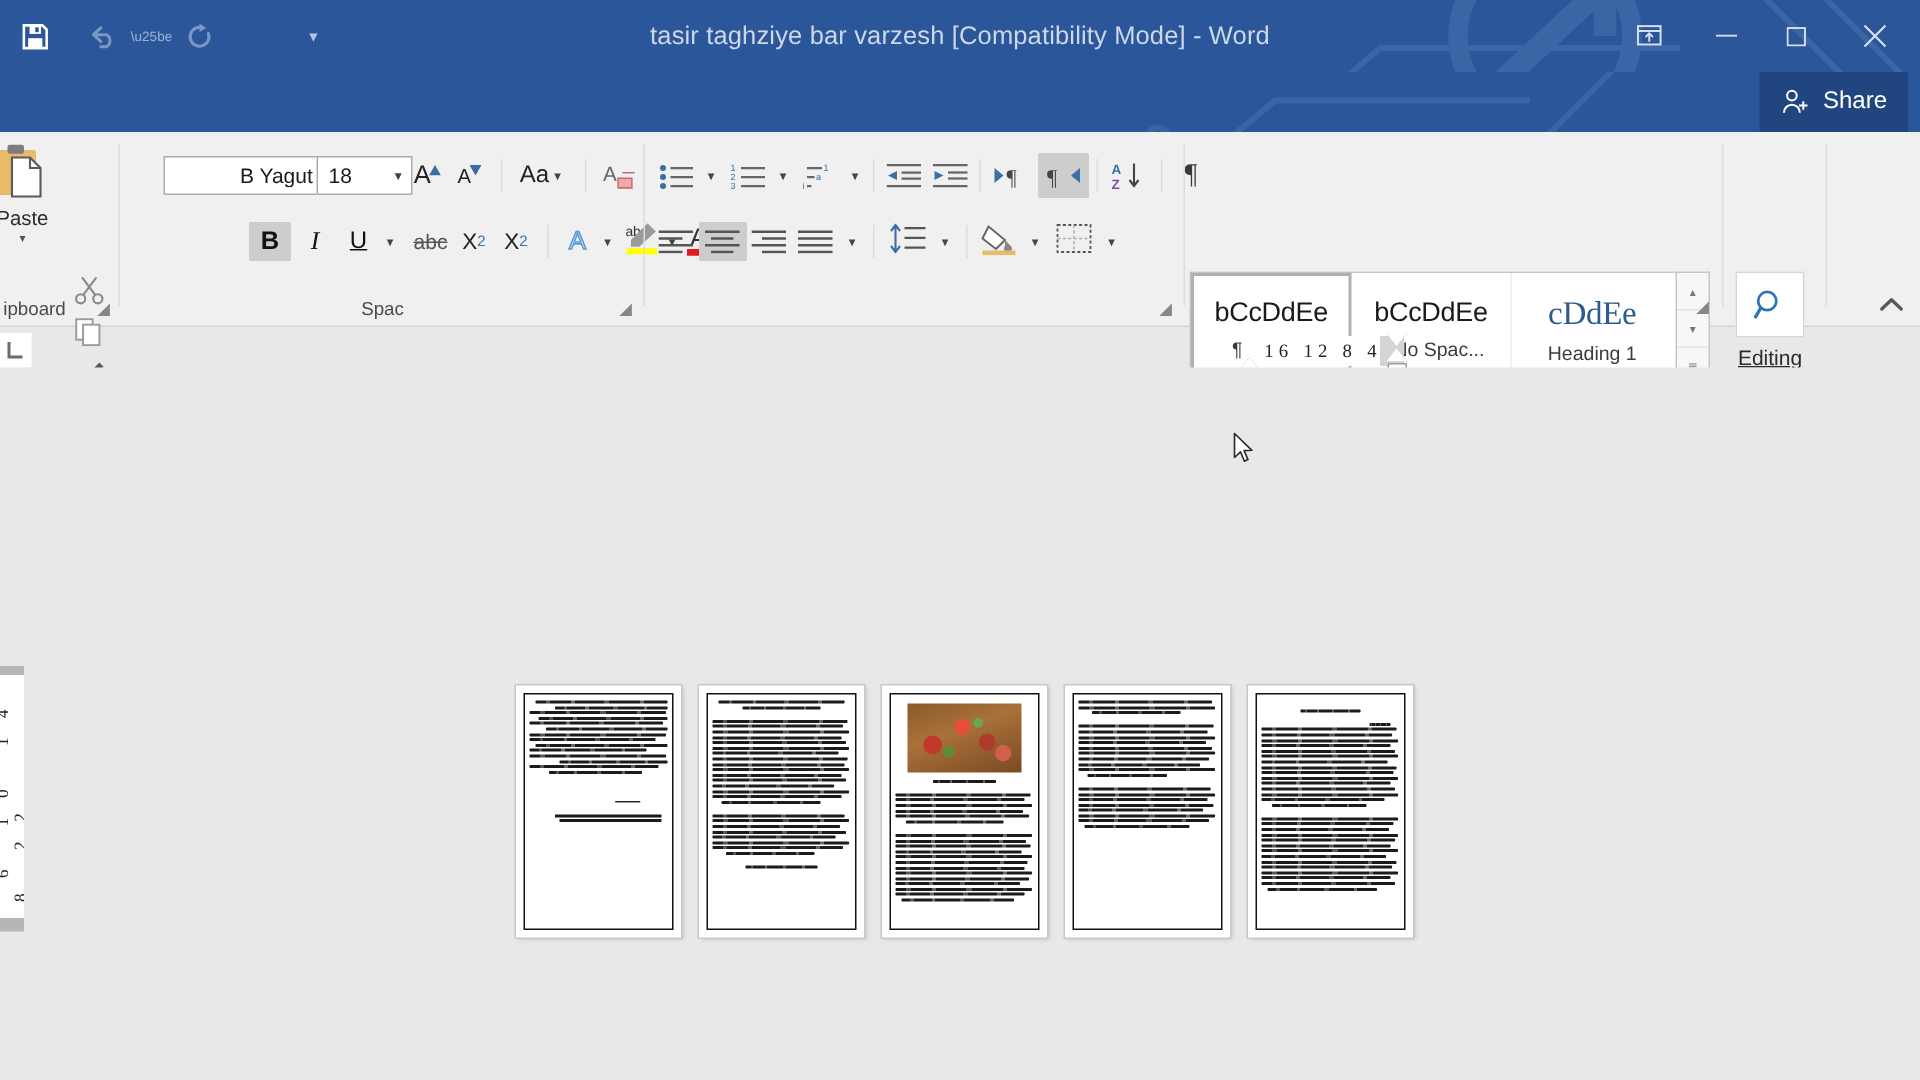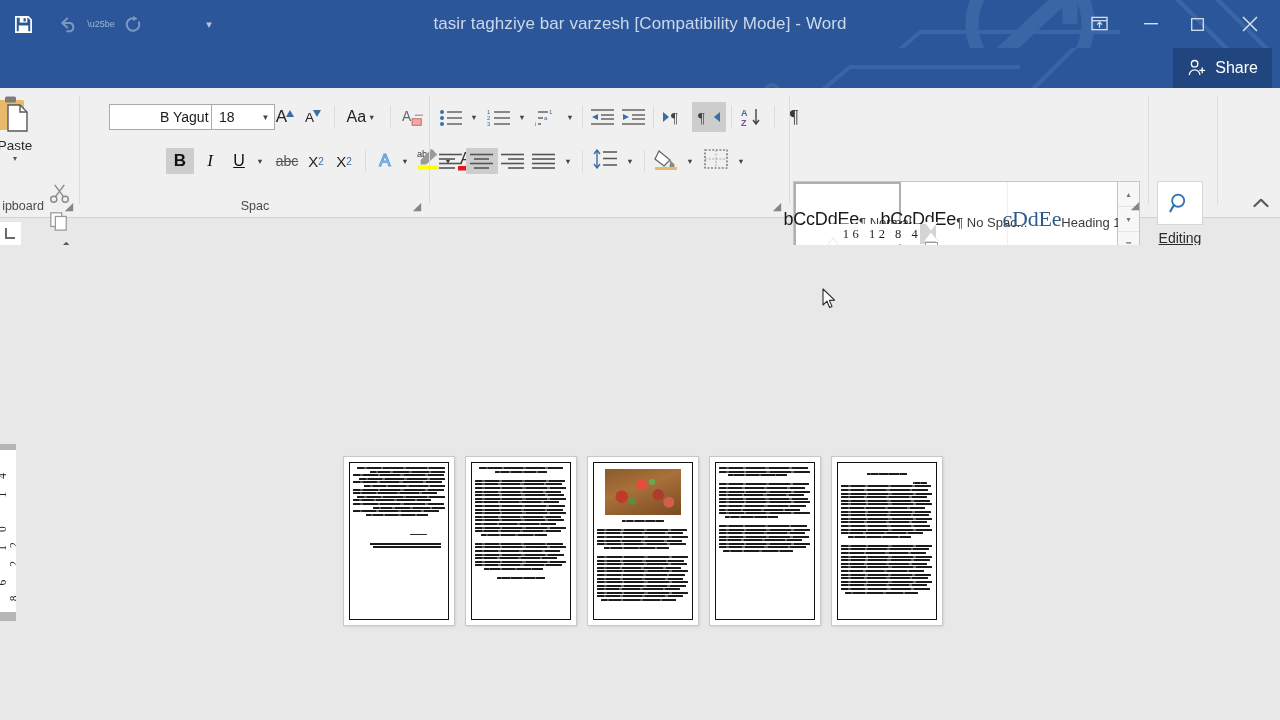--- a/index.html
+++ b/index.html
@@ -113,21 +113,21 @@
   .rb.on { background: #cdcdcd; }
   .rb .car { font-size: 7.5px; color: #444; margin-left: 2px; }
   .vsep { position: absolute; width: 1px; background: #dcdcdc; }
 
   
   .stylegal {
     position: absolute; left: 793px; top: 93px; width: 325px; height: 76px;
     background: #fff; border: 1px solid #c6c6c6; display: flex;
   }
   .stl {
-    width: 107px; height: 100%; display: flex; flex-direction: row;
+    width: 107px; height: 100%; display: flex; flex-direction: column;
     align-items: center; justify-content: center; border-right: 1px solid #eee;
   }
   .stl.sel { border: 2px solid #b0b0b0; }
   .stl-prev { font-size: 18px; color: #1a1a1a; letter-spacing: -.2px; }
   .stl-prev.h1 { font-family: "Liberation Serif", serif; font-size: 22px; color: #2e5c8a; }
   .stl-name { font-size: 13px; color: #3b3b3b; margin-top: 6px; white-space: nowrap; }
   .stl-scroll {
     position: absolute; left: 1118px; top: 93px; width: 22px; height: 76px;
     background: #f7f7f7; border: 1px solid #c6c6c6; border-left: 0;
     display: flex; flex-direction: column;

